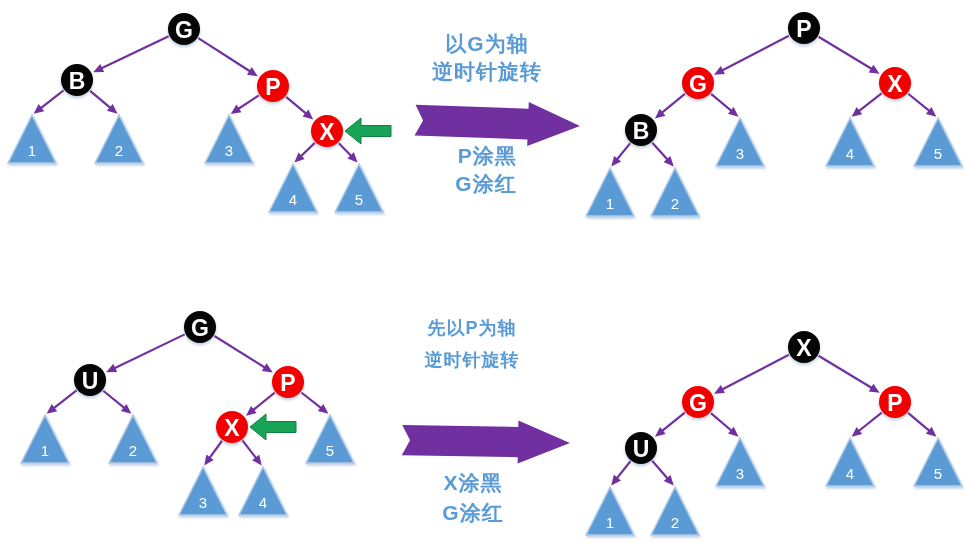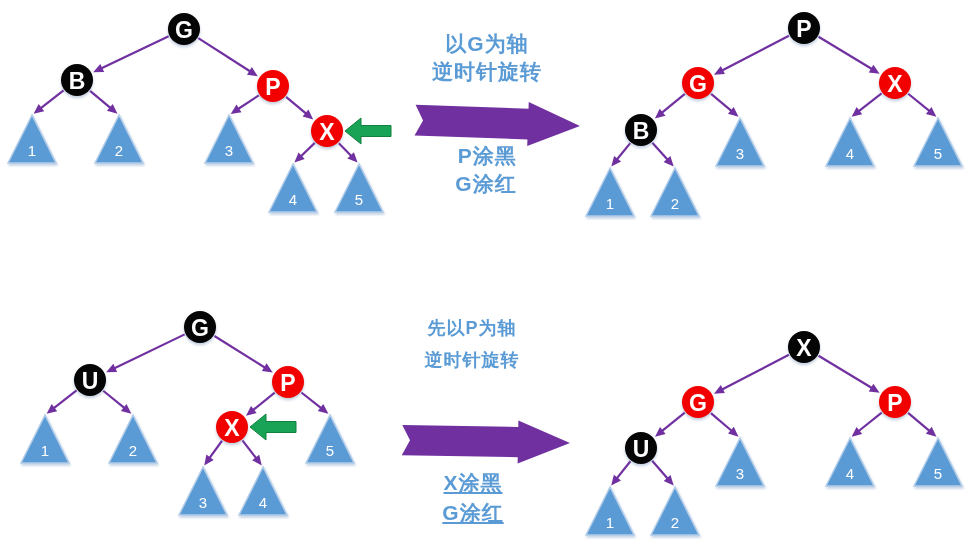--- a/index.html
+++ b/index.html
@@ -180,17 +180,17 @@
   <div class="cap" id="cap-top-after" style="color: rgb(91, 155, 213); text-align: right;">
     <div>P涂黑</div>
     <div>G涂红</div>
   </div>
 
   <div class="cap" id="cap-bottom-before" style="color: rgb(91, 155, 213);">
     <div>先以P为轴</div>
     <div>逆时针旋转</div>
   </div>
 
-  <div class="cap" id="cap-bottom-after" style="color: rgb(91, 155, 213); text-decoration: underline;">
+  <div class="cap" id="cap-bottom-after" style="color: rgb(91, 155, 213);">
     <div>X涂黑</div>
     <div>G涂红</div>
   </div>
 </div>
 
 </body></html>

